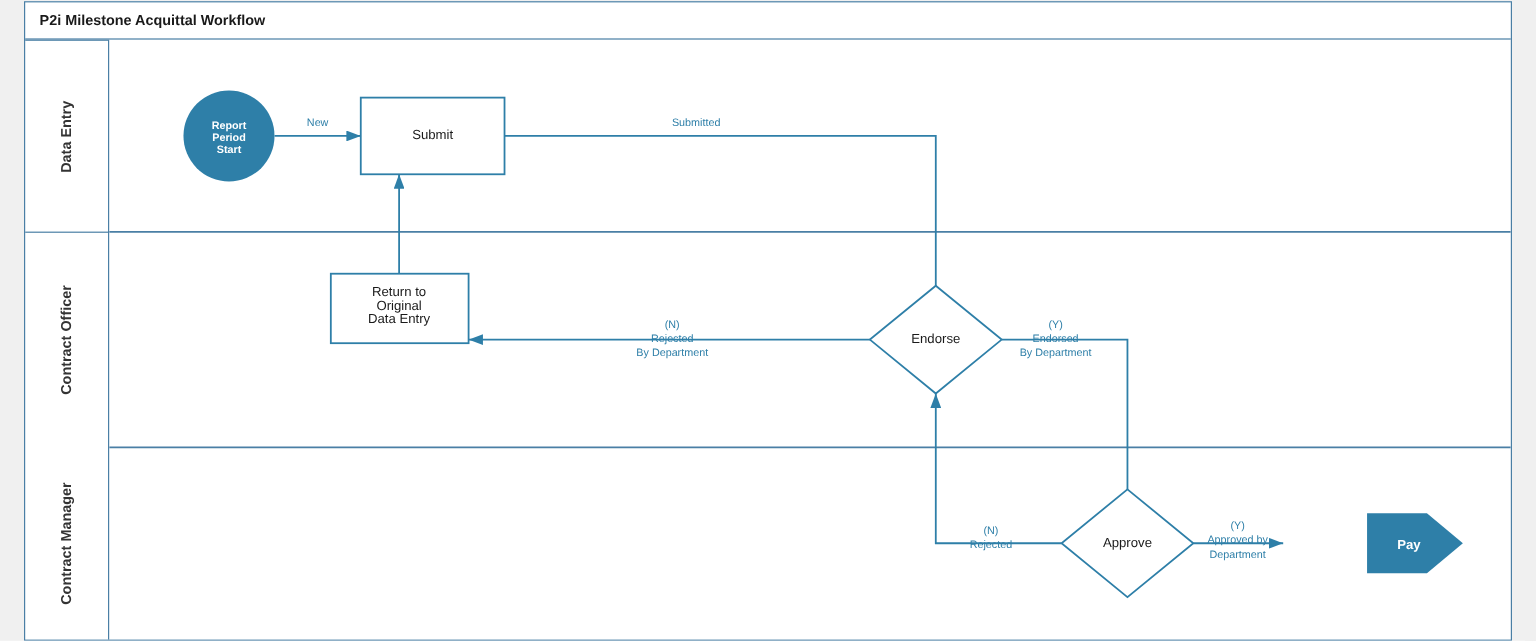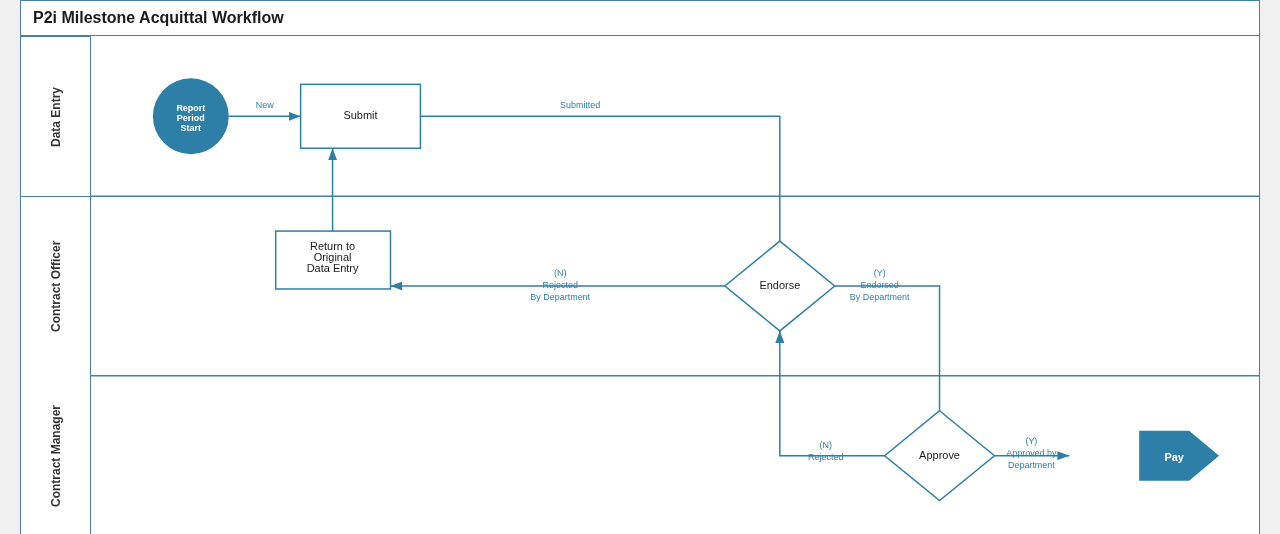--- a/index.html
+++ b/index.html
@@ -11,21 +11,21 @@
       min-height: 100vh;
       font-family: Arial, sans-serif;
     }
     .diagram-container {
       background: white;
       border: 1.5px solid #4a7fa5;
       width: 1240px;
       padding: 0;
     }
     .diagram-title {
-      font-size: 16px;
+      font-size: 12px;
       font-weight: bold;
       color: #1a1a1a;
       padding: 8px 12px;
       border-bottom: 1.5px solid #4a7fa5;
     }
     .diagram-body {
       display: flex;
       width: 100%;
     }
     .lane-labels {

